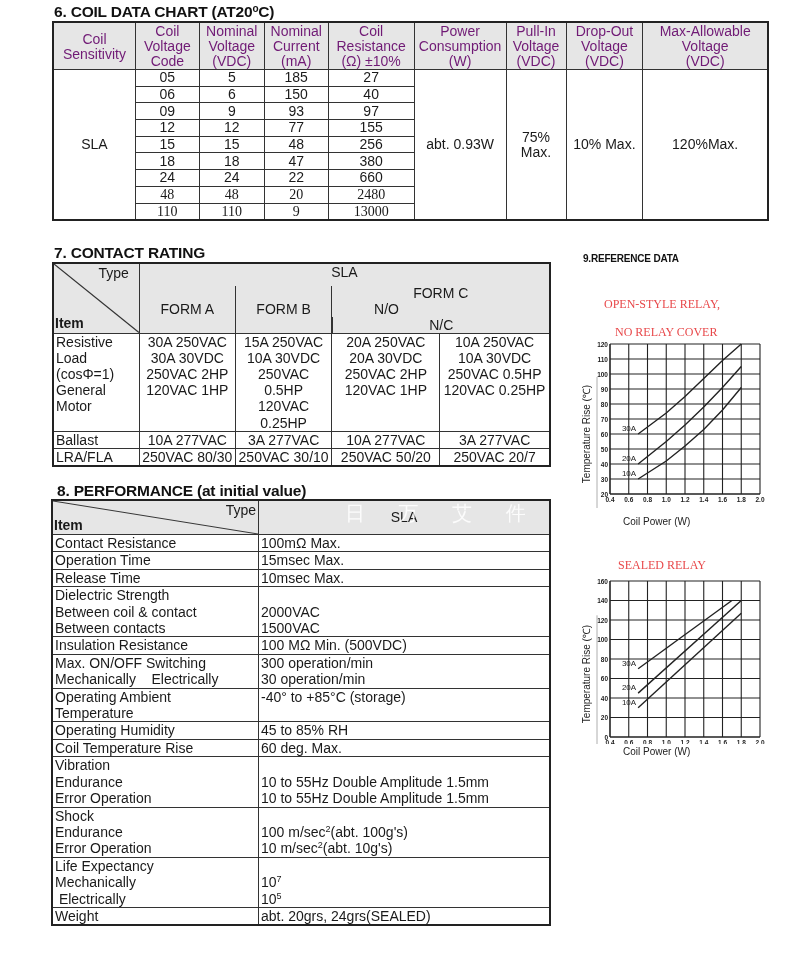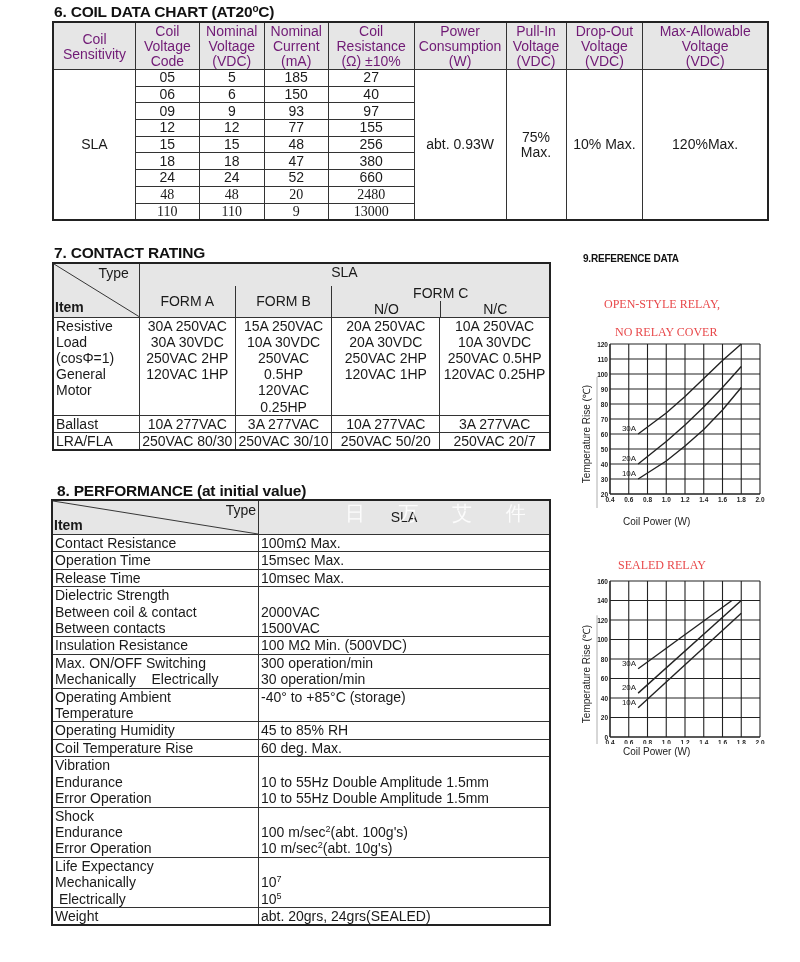--- a/index.html
+++ b/index.html
@@ -113,21 +113,21 @@
       </tr>
     <tr>
         <td>18</td>
         <td>18</td>
         <td>47</td>
         <td>380</td>
       </tr>
     <tr>
         <td>24</td>
         <td>24</td>
-        <td>52</td>
+        <td>22</td>
         <td>660</td>
       </tr>
     <tr>
         <td class="ser">48</td>
         <td class="ser">48</td>
         <td class="ser">20</td>
         <td class="ser">2480</td>
       </tr>
     <tr>
         <td class="ser">110</td>
@@ -157,21 +157,21 @@
       <span class="type" style="right:10px">Type</span>
       <span class="item">Item</span>
     </td>
     <td colspan="4" class="c" style="border-bottom:none; vertical-align:top;">SLA</td>
   </tr>
   <tr class="hdr" style="height:31px">
     <td class="c" style="border-top:none;">FORM A</td>
     <td class="c" style="border-top:none;">FORM B</td>
     <td colspan="2" style="border-top:none; padding:0;">
       <div style="text-align:center; line-height:15px;">FORM C</div>
-      <div style="display:flex;">
+      <div style="display:flex;flex-direction:column;">
         <div style="width:108px; text-align:center; line-height:16px;">N/O</div>
         <div style="flex:1; text-align:center; border-left:1px solid #333; line-height:16px;">N/C</div>
       </div>
     </td>
   </tr>
   <tr style="vertical-align:top">
     <td><span>Resistive</span><br><span>Load</span><br><span>(cosΦ=1)</span><br><span>General</span><br><span>Motor</span></td>
     <td class="c"><span>30A 250VAC</span><br><span>30A 30VDC</span><br><span>250VAC 2HP</span><br><span>120VAC 1HP</span></td>
     <td class="c"><span>15A 250VAC</span><br><span>10A 30VDC</span><br><span>250VAC</span><br><span>0.5HP</span><br><span>120VAC</span><br><span>0.25HP</span></td>
     <td class="c"><span>20A 250VAC</span><br><span>20A 30VDC</span><br><span>250VAC 2HP</span><br><span>120VAC 1HP</span></td>

